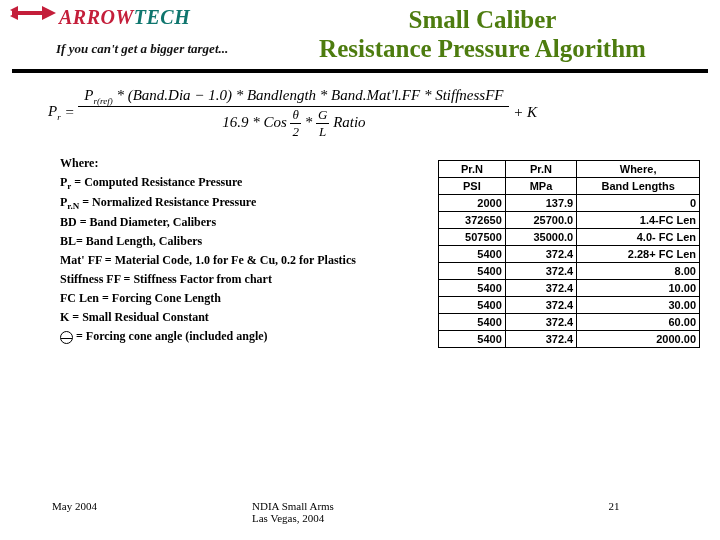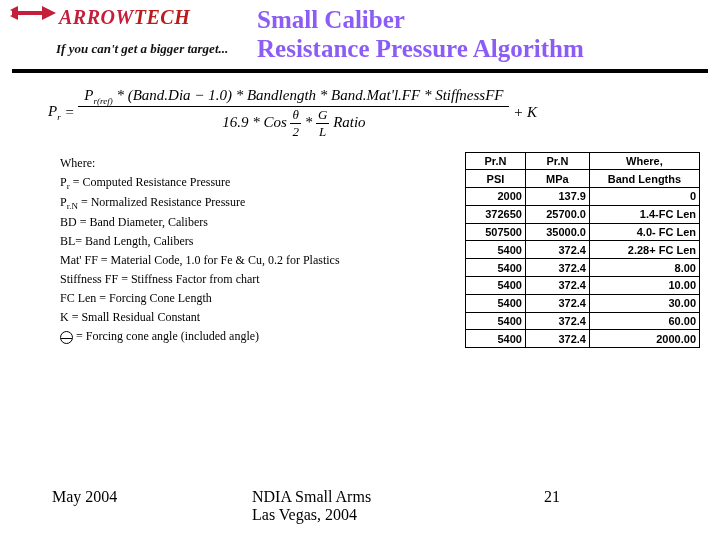--- a/index.html
+++ b/index.html
@@ -7,44 +7,44 @@
   .header{display:flex;align-items:flex-start;padding:6px 12px 2px}
   .logo-blk{width:245px}
   .arrow-row{display:flex;height:26px}
   .arrow-ico{width:44px;height:14px;position:relative;margin-right:3px}
   .arrow-ico .shaft{position:absolute;left:0;top:5px;width:30px;height:4px;background:#c41e3a}
   .arrow-ico .head{position:absolute;left:30px;top:0;width:0;height:0;border-left:14px solid #c41e3a;border-top:7px solid transparent;border-bottom:7px solid transparent}
   .arrow-ico .f{position:absolute;width:0;height:0;border-right:8px solid #c41e3a;border-top:4px solid transparent;border-bottom:4px solid transparent}
   .arrow-ico .f1{left:-2px;top:0}
   .arrow-ico .f2{left:-2px;top:6px}
   .brand-a{font:italic 800 20px Georgia,serif;color:#c41e3a;letter-spacing:.5px}
-  .brand-t{font:italic 800 20px Georgia,serif;color:#b91c1c;letter-spacing:.5px}
+  .brand-t{font:italic 800 20px Georgia,serif;color:#0f766e;letter-spacing:.5px}
   .tagline{font:italic 700 13px Georgia,serif;margin:9px 0 0 44px;color:#111}
-  .title{flex:1;font-weight:700;font-size:25px;color:#8b5cf6;line-height:1.15}
+  .title{flex:1;text-align:center;font-weight:700;font-size:25px;color:#4d7c0f;line-height:1.15}
   .rule{border:none;border-top:4px solid #000;margin:3px 12px 0}
   .formula{margin:14px 0 0 48px;font-size:15px;font-family:'Times New Roman',serif;font-style:italic}
   .frac{display:inline-block;text-align:center;vertical-align:middle}
   .frac .num,.frac .den{display:block;padding:0 6px}
   .frac .num{border-bottom:1px solid #000}
   .sfrac{display:inline-block;text-align:center;vertical-align:middle;font-size:13px}
   .sfrac .n{display:block;border-bottom:1px solid #000;padding:0 2px}
   .sfrac .d{display:block;padding:0 2px}
   .mid{display:flex;margin-top:12px}
   .defs{flex:1;padding-left:60px}
   .where{font-weight:700;font-size:15px;margin:0 0 6px -18px}
-  .defs p{margin:4px 0;font-weight:400;font-size:12px}
+  .defs p{margin:4px 0;font-weight:700;font-size:12px}
   .sub{font-size:9px;vertical-align:sub}
-  .tbl{width:235px;margin-right:20px;margin-top:0;border-collapse:collapse;font:700 11px Arial,Helvetica,sans-serif}
+  .tbl{width:262px;margin-right:20px;margin-top:8px;border-collapse:collapse;font:700 11px Arial,Helvetica,sans-serif}
   .tbl td,.tbl th{border:1px solid #000;padding:2px 3px;text-align:center}
   .tbl th{font-weight:700}
   .tbl .r{text-align:right}
-  .footer{position:absolute;left:0;bottom:16px;width:720px;display:flex;font-size:16px}
+  .footer{position:absolute;left:0;bottom:16px;width:720px;display:flex;font-size:11px}
   .footer .fl{width:200px;padding-left:52px}
   .footer .fc{flex:1;}
-  .footer .fr{width:140px;text-align:left;padding-right:36px}
+  .footer .fr{width:140px;text-align:center;padding-right:36px}
   .theta{width:11px;height:11px;border:1.5px solid #000;border-radius:50%;display:inline-block;position:relative;vertical-align:middle}
   .theta::after{content:"";position:absolute;left:0;right:0;top:50%;border-top:1.5px solid #000}
 </style>
 </head>
 <body>
 
 <div class="header">
   <div class="logo-blk">
     <div class="arrow-row">
       <span class="arrow-ico">

